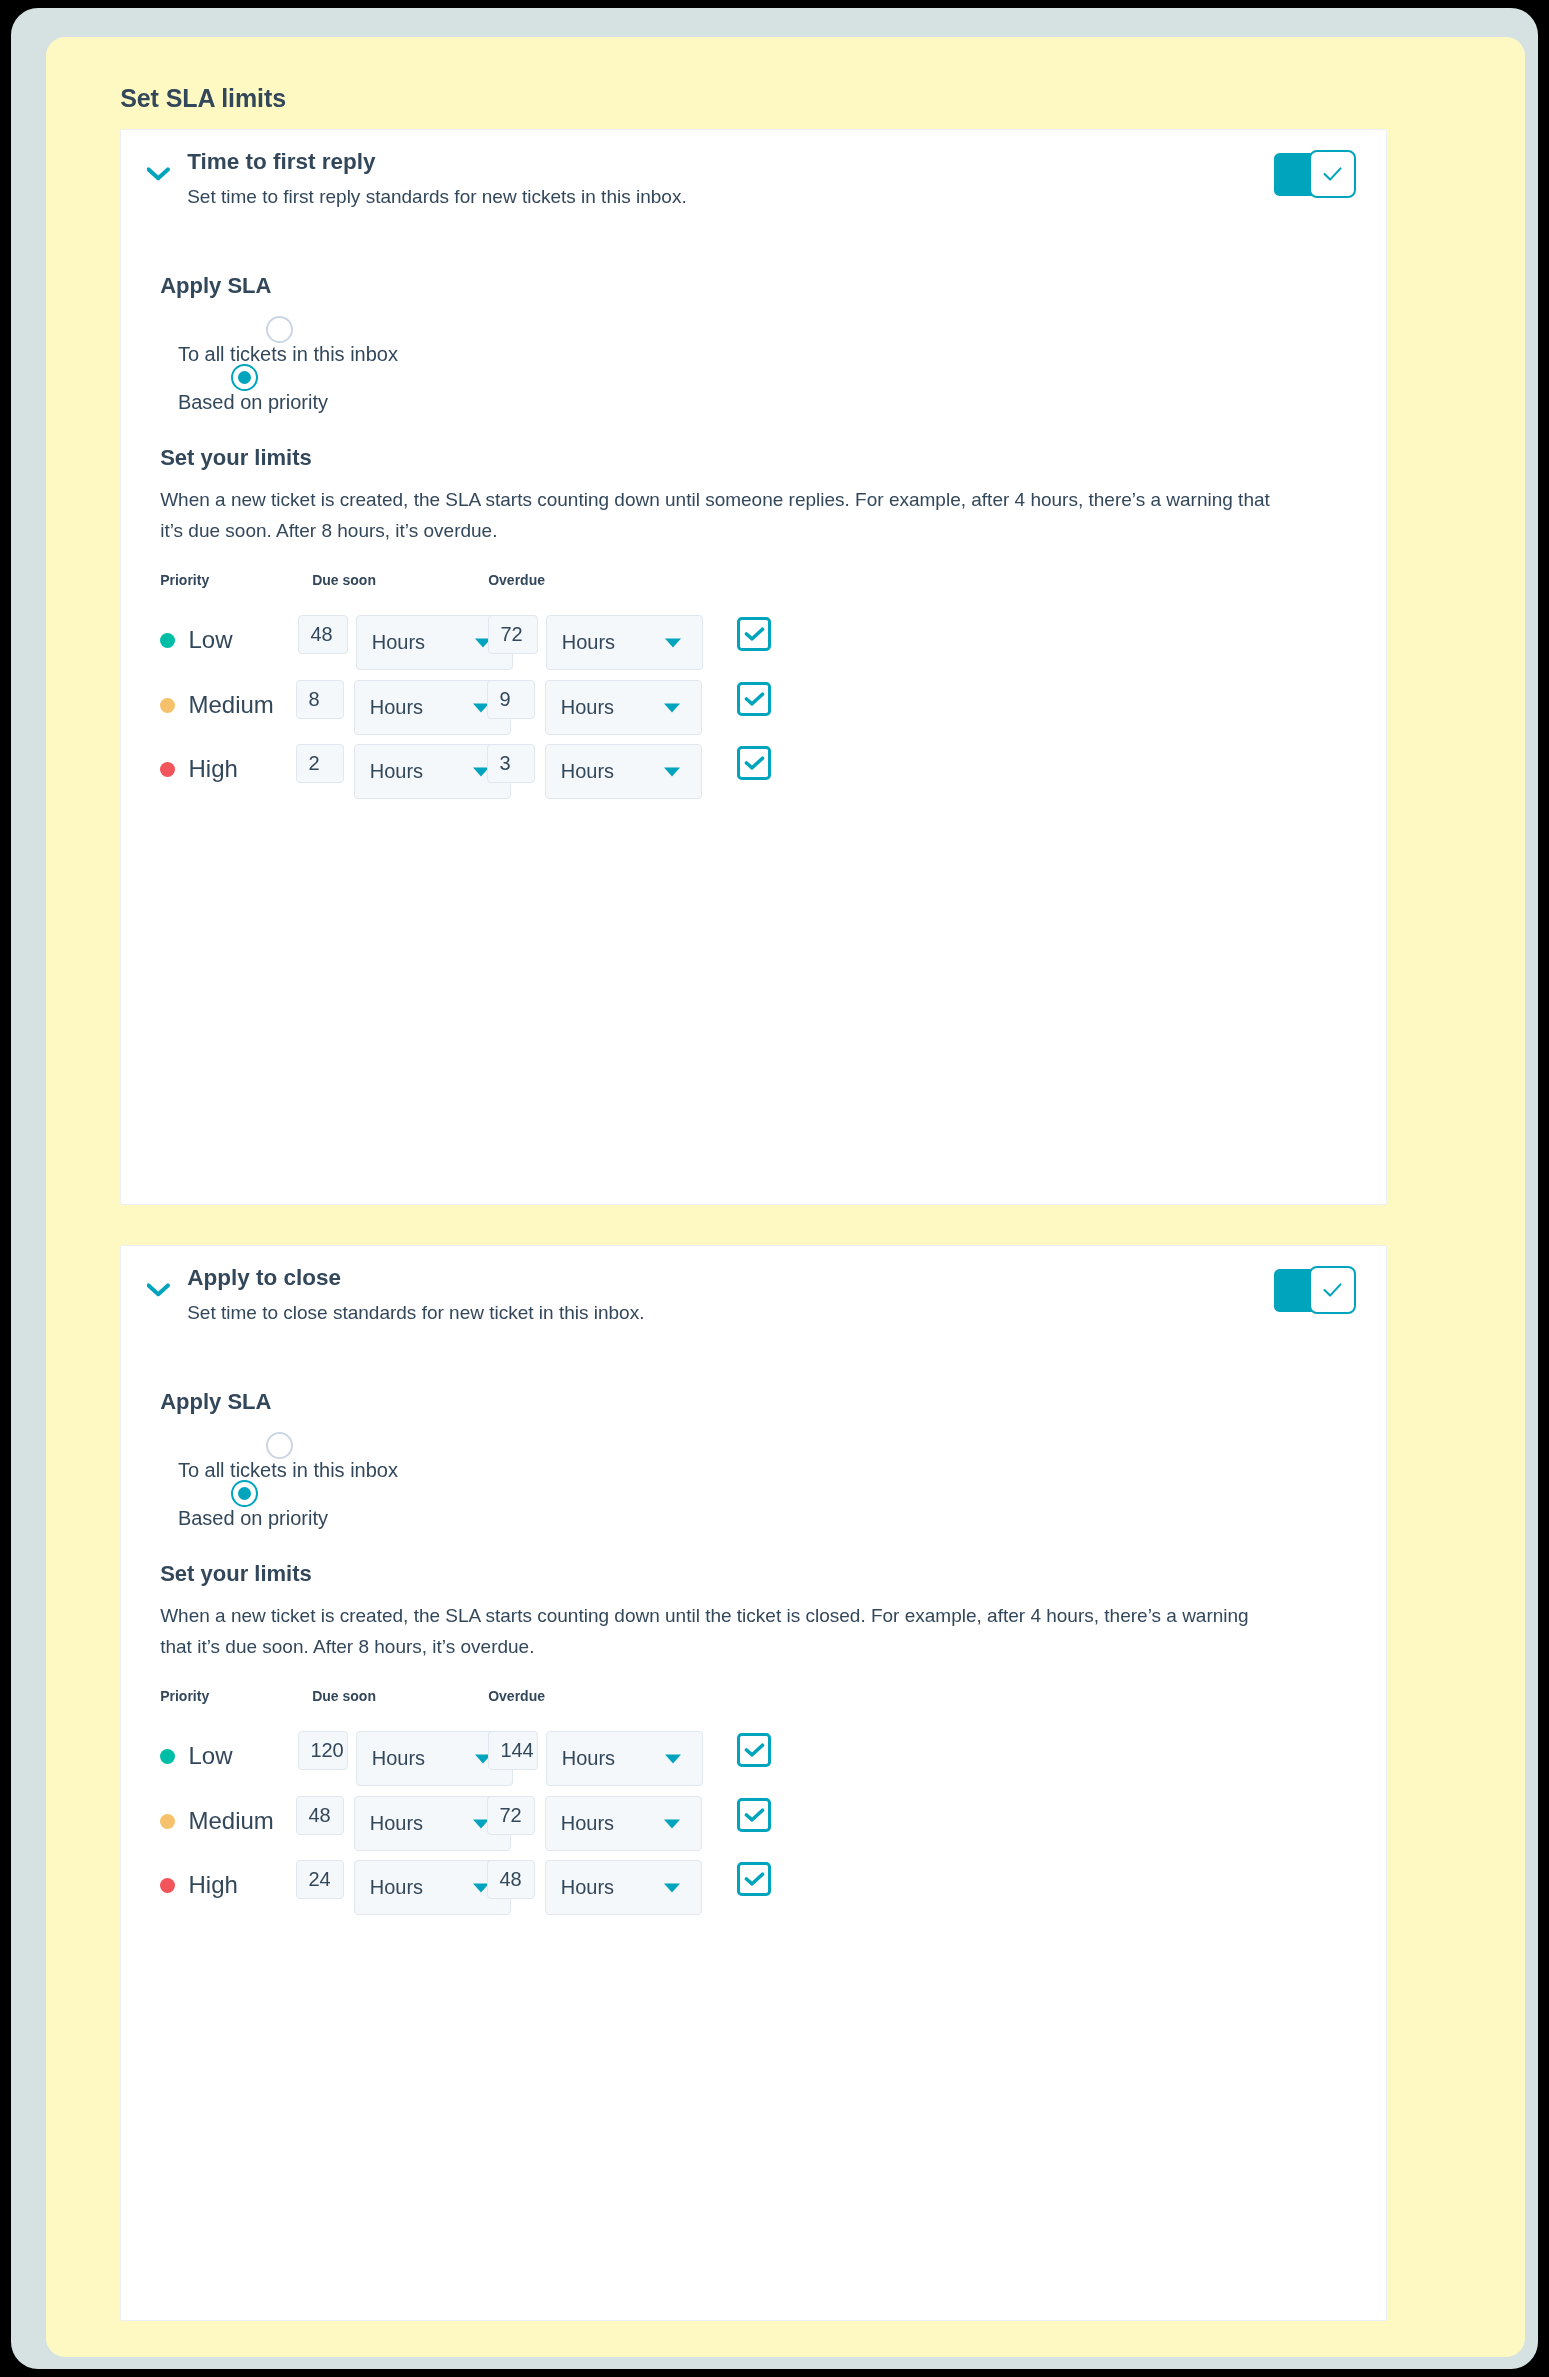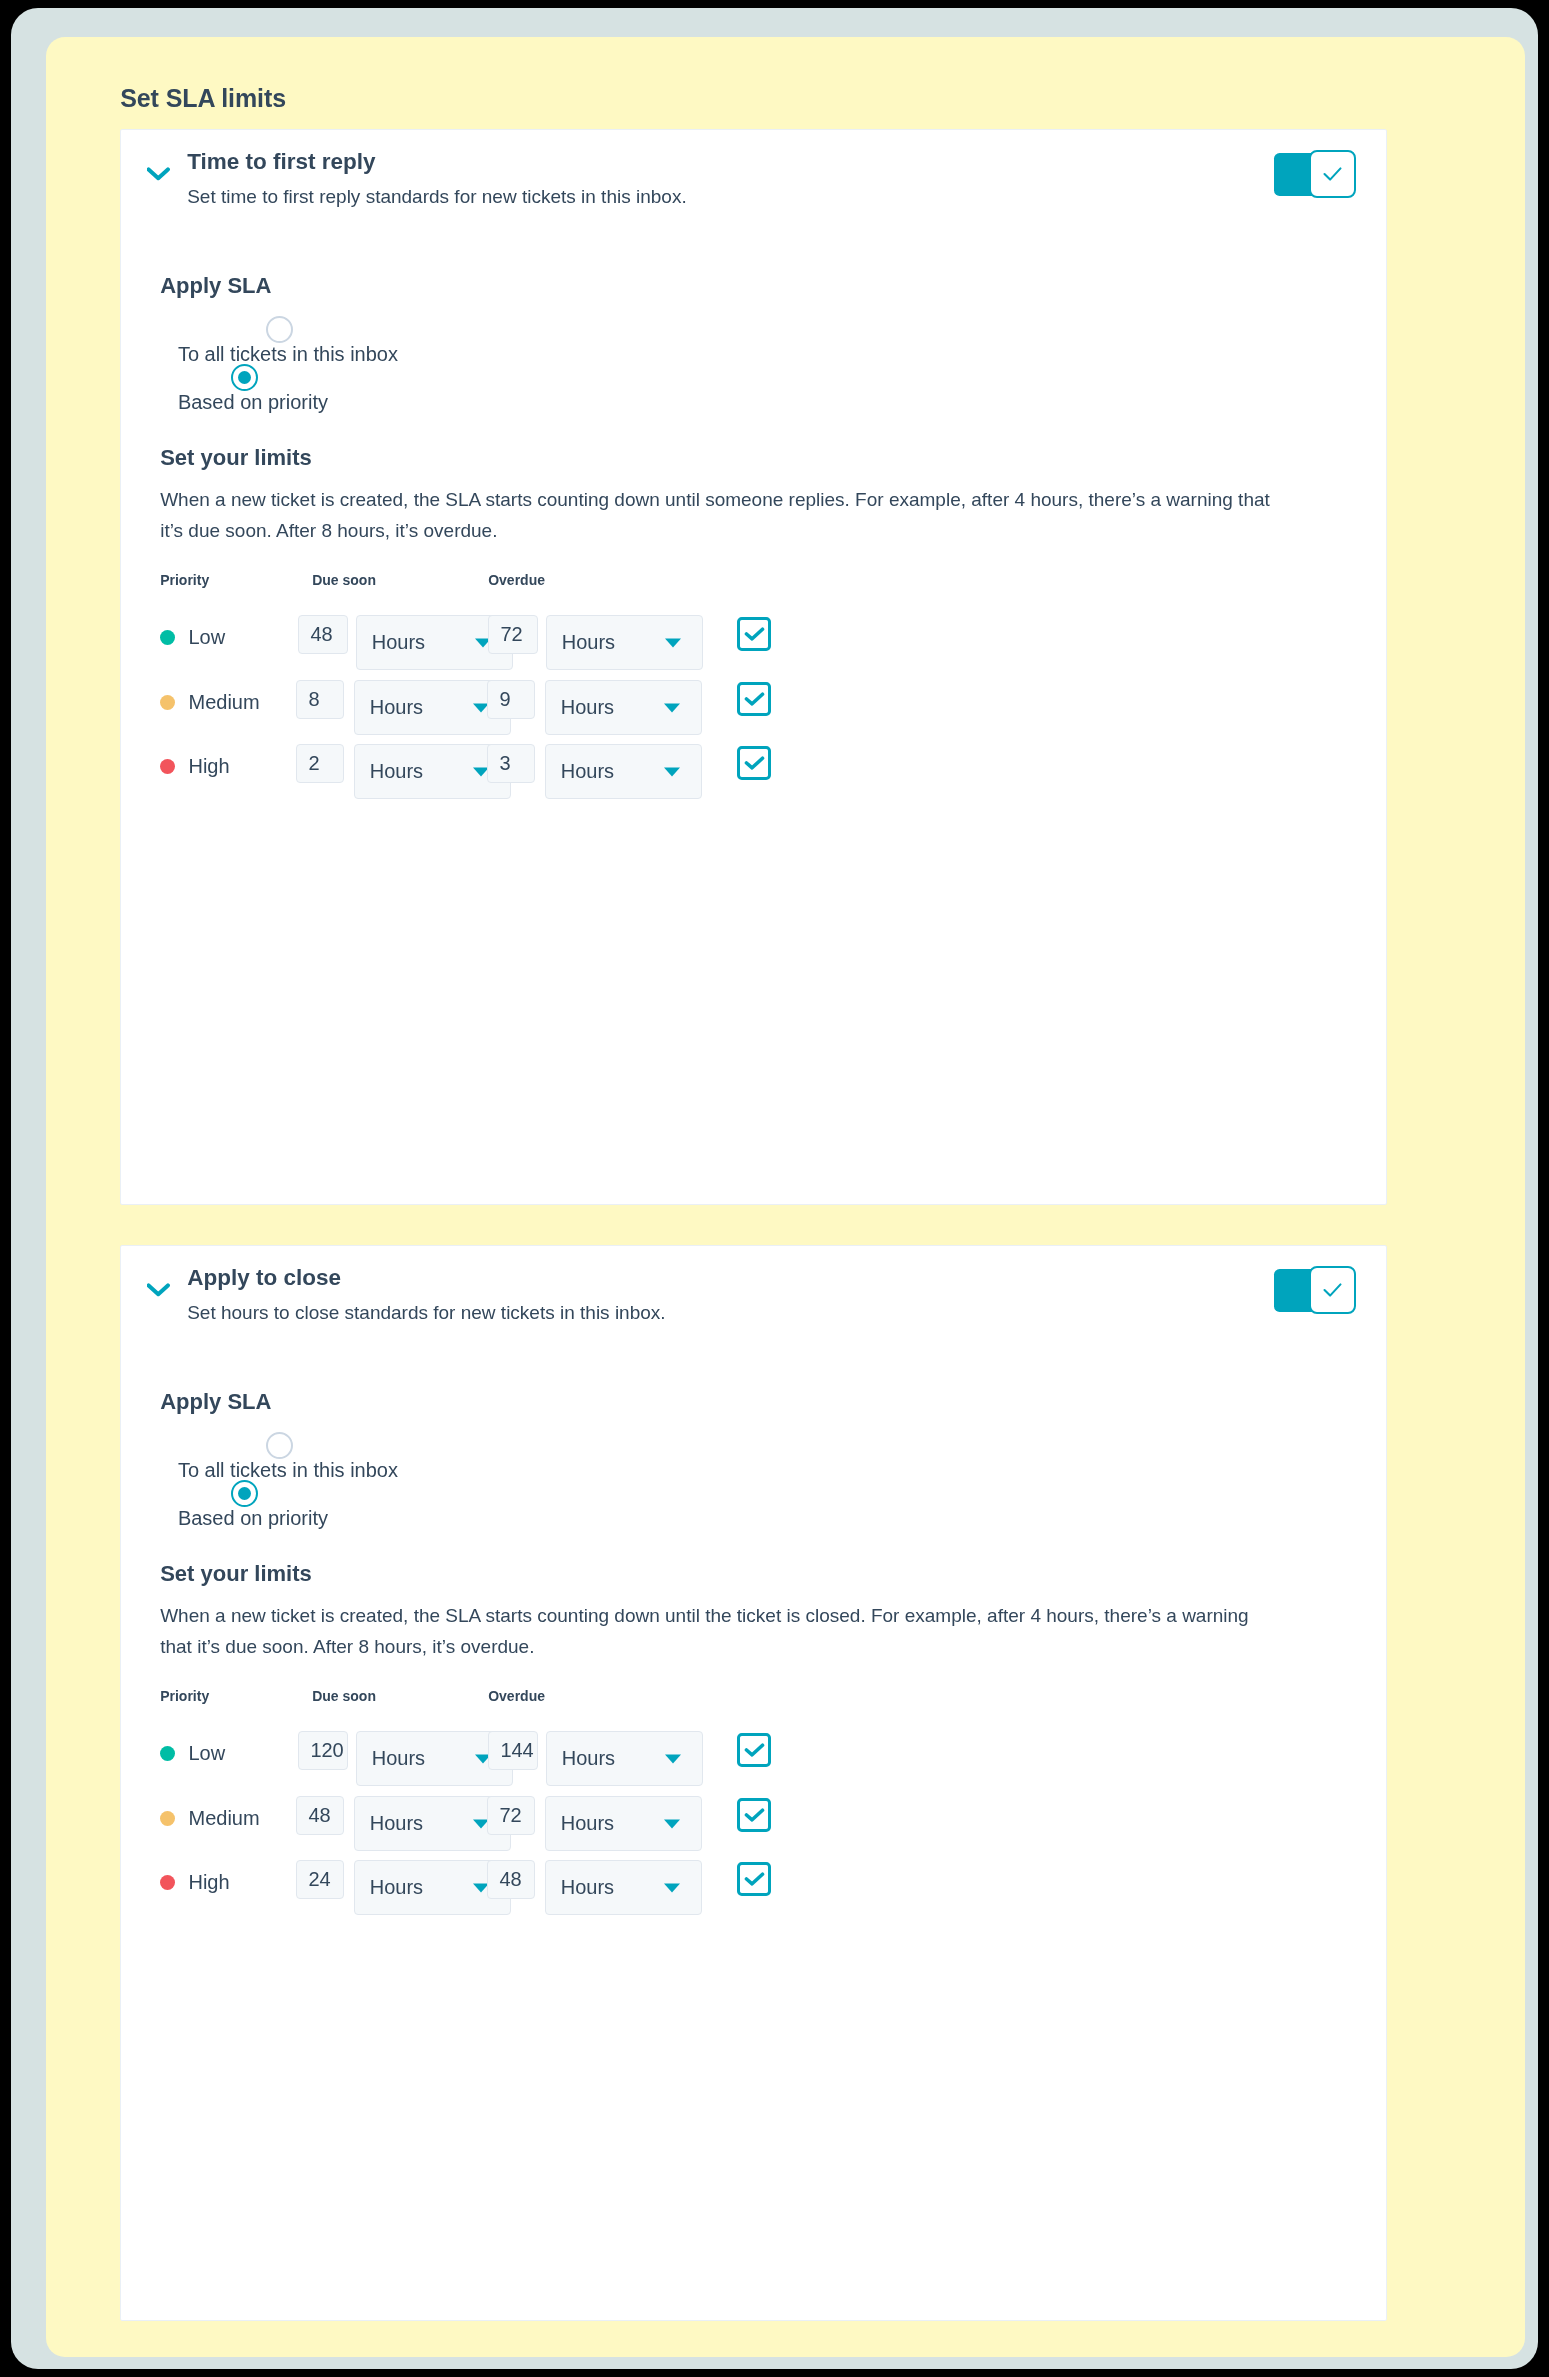--- a/index.html
+++ b/index.html
@@ -105,21 +105,21 @@
   
   .tbl{position:absolute;left:39px;width:1188px;}
   .th{position:absolute;font-size:14px;font-weight:bold;color:#33475B;}
   .col-pri{left:0;}
   .col-due{left:152px;}
   .col-over{left:328px;}
 
   .row{position:absolute;left:0;width:1188px;height:56px;}
   .pri{position:absolute;left:0;top:11.2px;display:flex;align-items:center;}
   .dot{width:15.3px;height:15.3px;border-radius:50%;flex:0 0 auto;}
-  .pri-label{margin-left:13px;font-size:20px;color:#33475B;}
+  .pri-label{margin-left:13px;font-size:24px;color:#33475B;}
 
   .num{
     position:absolute;top:0;width:48px;height:39px;
     background:#F5F8FA;border:1.2px solid #E1E7EE;border-radius:4px;
     box-sizing:border-box;
     font-size:20px;color:#33475B;
     display:flex;align-items:center;padding-left:11.2px;
     overflow:hidden;white-space:nowrap;
   }
   .unit{
@@ -265,21 +265,21 @@
     <div class="card" id="card-2">
       <div class="card-inner">
 
         <div class="chevron">
           <svg width="22.5" height="14.5" viewBox="0 0 28 18" aria-hidden="true">
             <path d="M2 3 L14 14 L26 3" fill="none" stroke="#00A4BD" stroke-width="5" stroke-linecap="round" stroke-linejoin="round"></path>
           </svg>
         </div>
 
         <div class="card-title">Apply to close</div>
-        <div class="card-sub">Set hours to close standards for new tickets in this inbox.</div>
+        <div class="card-sub">Set time to close standards for new ticket in this inbox.</div>
 
         <div class="toggle">
           <div class="knob">
             <svg width="21" height="16" viewBox="0 0 26 20" aria-hidden="true">
               <path d="M3 10 L10 17 L23 3" fill="none" stroke="#00A4BD" stroke-width="2.6" stroke-linecap="round" stroke-linejoin="round"></path>
             </svg>
           </div>
         </div>
 
         <div class="sec-head" style="top:143px">Apply SLA</div>

